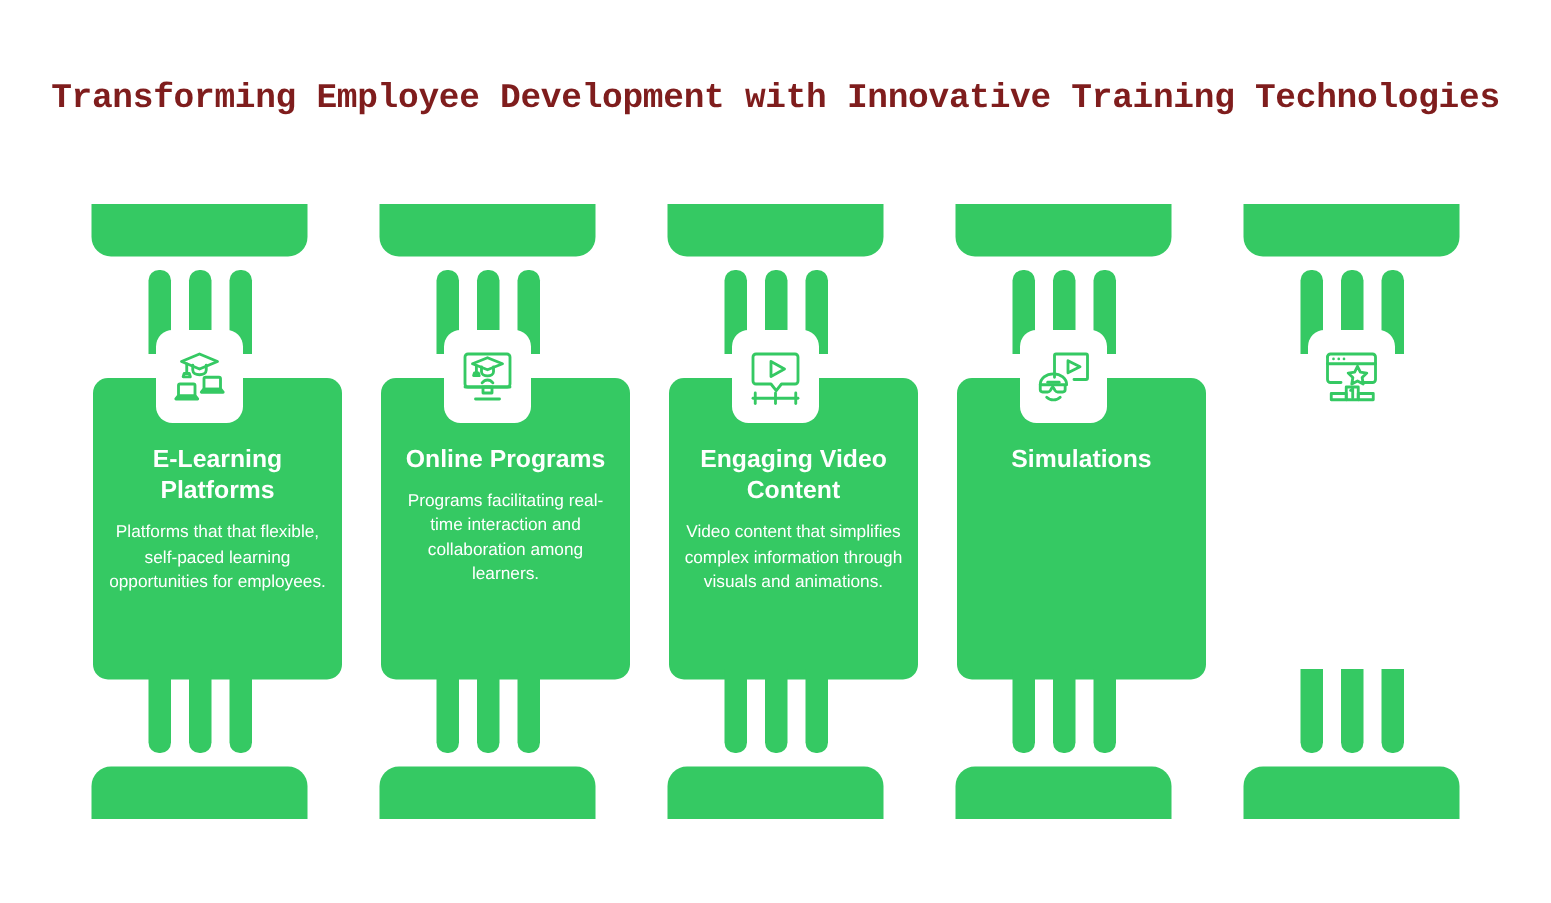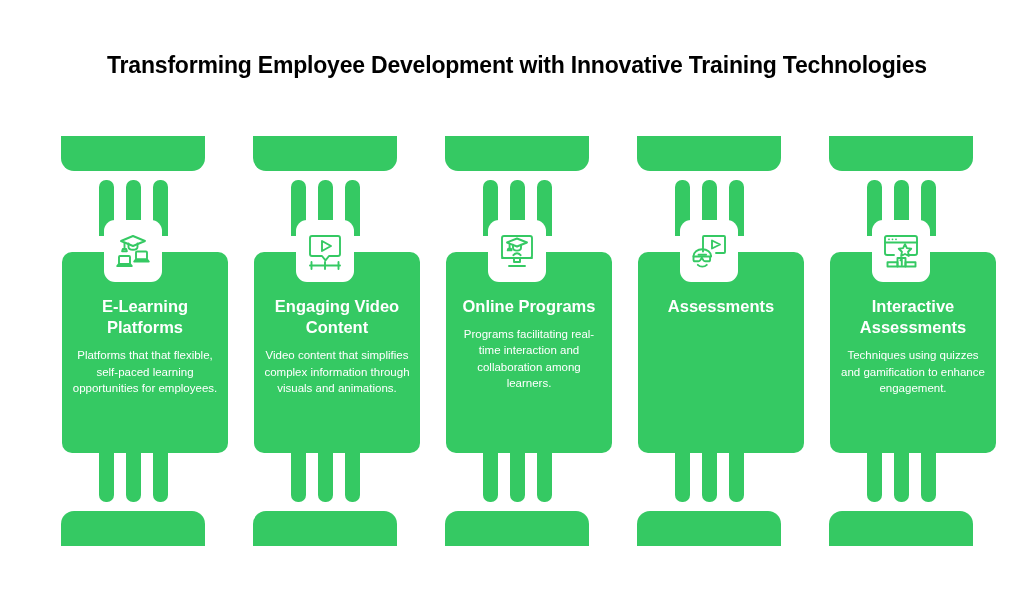--- a/index.html
+++ b/index.html
@@ -131,21 +131,21 @@
     display: flex;
     align-items: center;
     justify-content: center;
     z-index: 3;
   }
   .icon-badge svg { display: block; }
 </style>
 </head>
 <body style="background: rgb(255, 255, 255);">
 
-<div id="page-title" style="color: #000000;">Transforming Employee Development with Innovative Training Technologies</div>
+<div id="page-title" style="color: #7f1d1d; font-family: Liberation Mono, monospace;">Transforming Employee Development with Innovative Training Technologies</div>
 
 <div id="cards-row">
 
   <div class="card-unit">
     <div class="cap-top"></div>
     <div class="prongs prongs-top">
       <span class="prong"></span>
       <span class="prong"></span>
       <span class="prong"></span>
     </div>
@@ -159,54 +159,20 @@
       <span>
         <svg width="40" height="40" viewBox="0 0 40 40" fill="none" stroke="#35c963" stroke-width="1.9" stroke-linecap="round" stroke-linejoin="round">
           <polygon points="20,5 32,10 20,15 8,10"></polygon>
           <path d="M11.5 11.6 V18"></path>
           <path d="M9.8 18 h3.4 l0.7 2.2 h-4.8 z"></path>
           <path d="M15.5 12.4 v3.3 c0 1.9 2 3.1 4.5 3.1 s4.5 -1.2 4.5 -3.1 v-3.3"></path>
           <rect x="23" y="20.5" width="11" height="8" rx="1"></rect>
           <path d="M21.2 30.5 h14.6 l-1.6 -2 h-11.4 z"></path>
           <rect x="6" y="25" width="11" height="8" rx="1"></rect>
           <path d="M4.2 35 h14.6 l-1.6 -2 h-11.4 z"></path>
-        </svg>
-      </span>
-    </div>
-
-    <div class="prongs prongs-bottom">
-      <span class="prong"></span>
-      <span class="prong"></span>
-      <span class="prong"></span>
-    </div>
-    <div class="cap-bottom"></div>
-  </div>
-
-  <div class="card-unit">
-    <div class="cap-top"></div>
-    <div class="prongs prongs-top">
-      <span class="prong"></span>
-      <span class="prong"></span>
-      <span class="prong"></span>
-    </div>
-
-    <div class="card-body">
-      <div class="card-title">Engaging Video Content</div>
-      <div class="card-desc">Video content that simplifies complex information through visuals and animations.</div>
-    </div>
-
-    <div class="icon-badge">
-      <span>
-        <svg width="40" height="40" viewBox="0 0 40 40" fill="none" stroke="#35c963" stroke-width="1.9" stroke-linecap="round" stroke-linejoin="round">
-          <path d="M7 5 h26 a2 2 0 0 1 2 2 v16 a2 2 0 0 1 -2 2 h-9 l-3.5 4.4 l-3.5 -4.4 h-10 a2 2 0 0 1 -2 -2 v-16 a2 2 0 0 1 2 -2 z"></path>
-          <polygon points="17,10 26,15 17,20"></polygon>
-          <path d="M5 34.5 h30"></path>
-          <path d="M6.5 31 v7"></path>
-          <path d="M20 31 v7"></path>
-          <path d="M33.5 31 v7"></path>
         </svg>
       </span>
     </div>
 
     <div class="prongs prongs-bottom">
       <span class="prong"></span>
       <span class="prong"></span>
       <span class="prong"></span>
     </div>
     <div class="cap-bottom"></div>
@@ -251,21 +217,55 @@
 
   <div class="card-unit">
     <div class="cap-top"></div>
     <div class="prongs prongs-top">
       <span class="prong"></span>
       <span class="prong"></span>
       <span class="prong"></span>
     </div>
 
     <div class="card-body">
-      <div class="card-title">Assessments</div>
+      <div class="card-title">Engaging Video Content</div>
+      <div class="card-desc">Video content that simplifies complex information through visuals and animations.</div>
+    </div>
+
+    <div class="icon-badge">
+      <span>
+        <svg width="40" height="40" viewBox="0 0 40 40" fill="none" stroke="#35c963" stroke-width="1.9" stroke-linecap="round" stroke-linejoin="round">
+          <path d="M7 5 h26 a2 2 0 0 1 2 2 v16 a2 2 0 0 1 -2 2 h-9 l-3.5 4.4 l-3.5 -4.4 h-10 a2 2 0 0 1 -2 -2 v-16 a2 2 0 0 1 2 -2 z"></path>
+          <polygon points="17,10 26,15 17,20"></polygon>
+          <path d="M5 34.5 h30"></path>
+          <path d="M6.5 31 v7"></path>
+          <path d="M20 31 v7"></path>
+          <path d="M33.5 31 v7"></path>
+        </svg>
+      </span>
+    </div>
+
+    <div class="prongs prongs-bottom">
+      <span class="prong"></span>
+      <span class="prong"></span>
+      <span class="prong"></span>
+    </div>
+    <div class="cap-bottom"></div>
+  </div>
+
+  <div class="card-unit">
+    <div class="cap-top"></div>
+    <div class="prongs prongs-top">
+      <span class="prong"></span>
+      <span class="prong"></span>
+      <span class="prong"></span>
+    </div>
+
+    <div class="card-body">
+      <div class="card-title">Simulations</div>
     </div>
 
     <div class="icon-badge">
       <span>
         <svg width="40" height="40" viewBox="0 0 40 40" fill="none" stroke="#35c963" stroke-width="1.9" stroke-linecap="round" stroke-linejoin="round">
           <path d="M14 20.5 V6 a1 1 0 0 1 1 -1 h20 a1 1 0 0 1 1 1 v15 a1 1 0 0 1 -1 1 h-8"></path>
           <polygon points="23,9.5 31,13.5 23,17.5"></polygon>
           <path d="M4.5 25.5 c0 -4.2 3.9 -7.3 8.8 -7.3 s8.8 3.1 8.8 7.3"></path>
           <path d="M4.5 25.5 v3.2 a1.6 1.6 0 0 0 1.6 1.6 h3.4 c0.7 0 1.3 -0.4 1.7 -1 l1.1 -1.8 a0.6 0.6 0 0 1 1 0 l1.1 1.8 c0.4 0.6 1 1 1.7 1 h3.4 a1.6 1.6 0 0 0 1.6 -1.6 v-3.2 z"></path>
           <path d="M9.5 23.8 h7.6"></path>
@@ -283,24 +283,20 @@
   </div>
 
   <div class="card-unit">
     <div class="cap-top"></div>
     <div class="prongs prongs-top">
       <span class="prong"></span>
       <span class="prong"></span>
       <span class="prong"></span>
     </div>
 
-    <div class="card-body">
-      <div class="card-title">Interactive Assessments</div>
-      <div class="card-desc">Techniques using quizzes and gamification to enhance engagement.</div>
-    </div>
 
     <div class="icon-badge">
       <span>
         <svg width="40" height="40" viewBox="0 0 40 40" fill="none" stroke="#35c963" stroke-width="1.9" stroke-linecap="round" stroke-linejoin="round">
           <path d="M4 7 a2 2 0 0 1 2 -2 h28 a2 2 0 0 1 2 2 v15 a2 2 0 0 1 -2 2 h-7"></path>
           <path d="M4 7 v15 a2 2 0 0 0 2 2 h7"></path>
           <path d="M4 11.5 h32"></path>
           <circle cx="8" cy="8.3" r="0.9" fill="#35c963" stroke="none"></circle>
           <circle cx="11.5" cy="8.3" r="0.9" fill="#35c963" stroke="none"></circle>
           <circle cx="15" cy="8.3" r="0.9" fill="#35c963" stroke="none"></circle>

